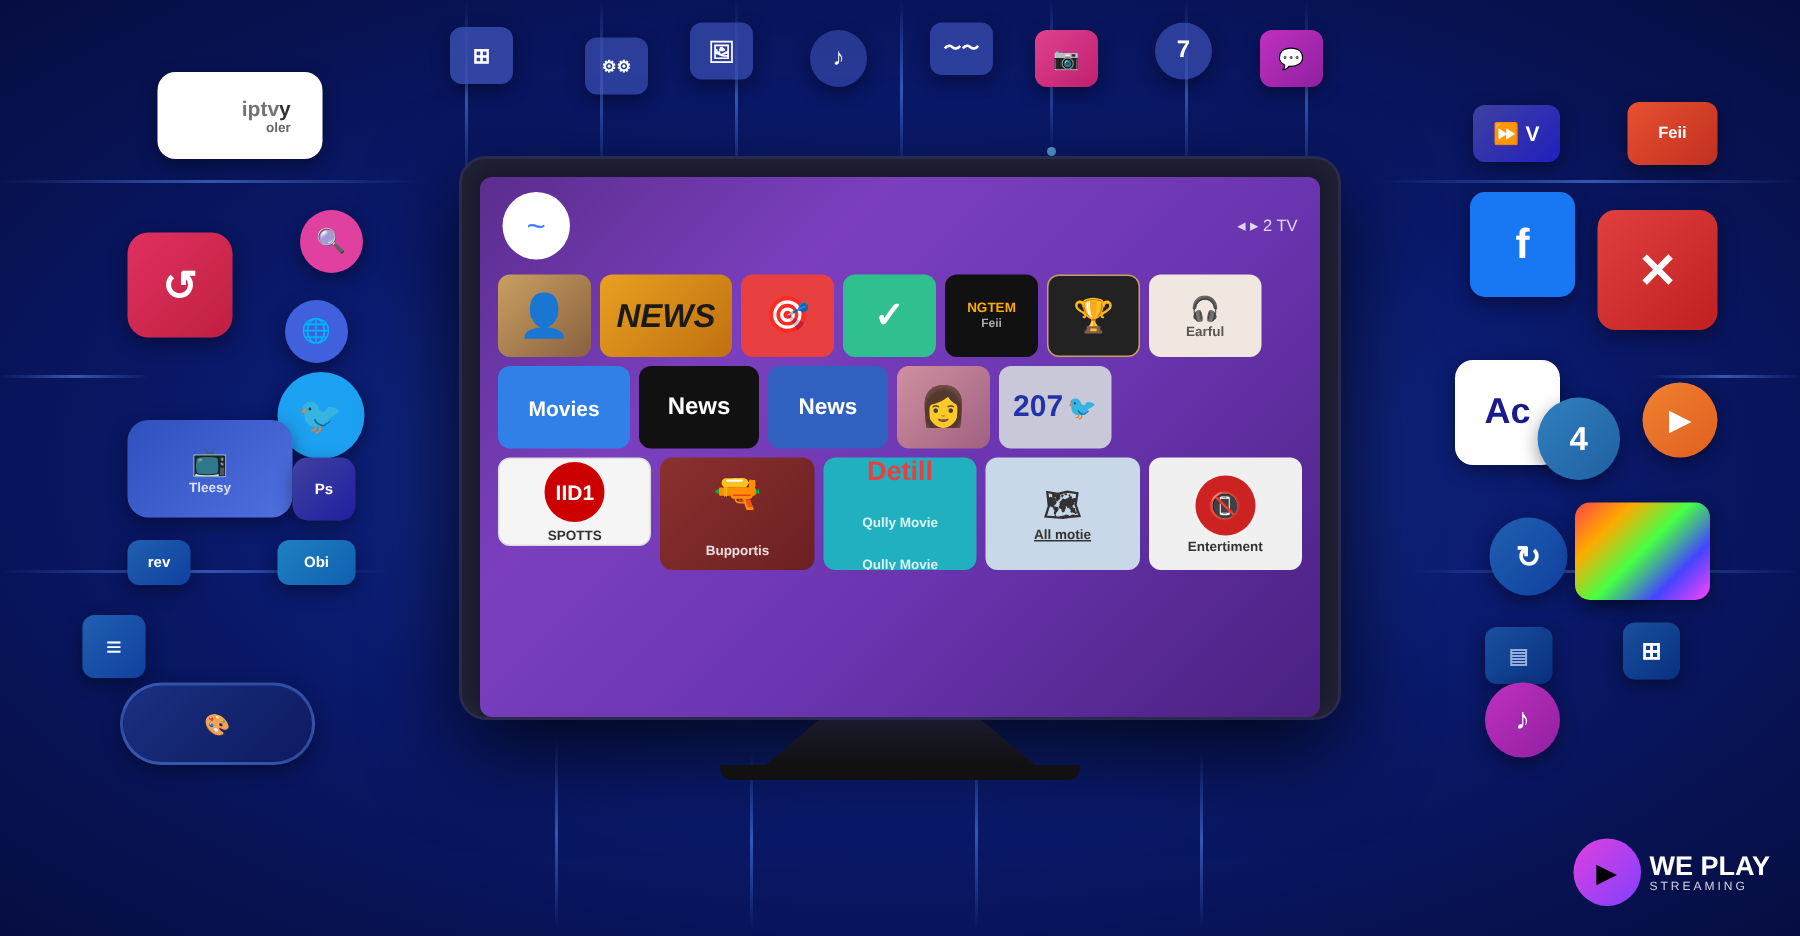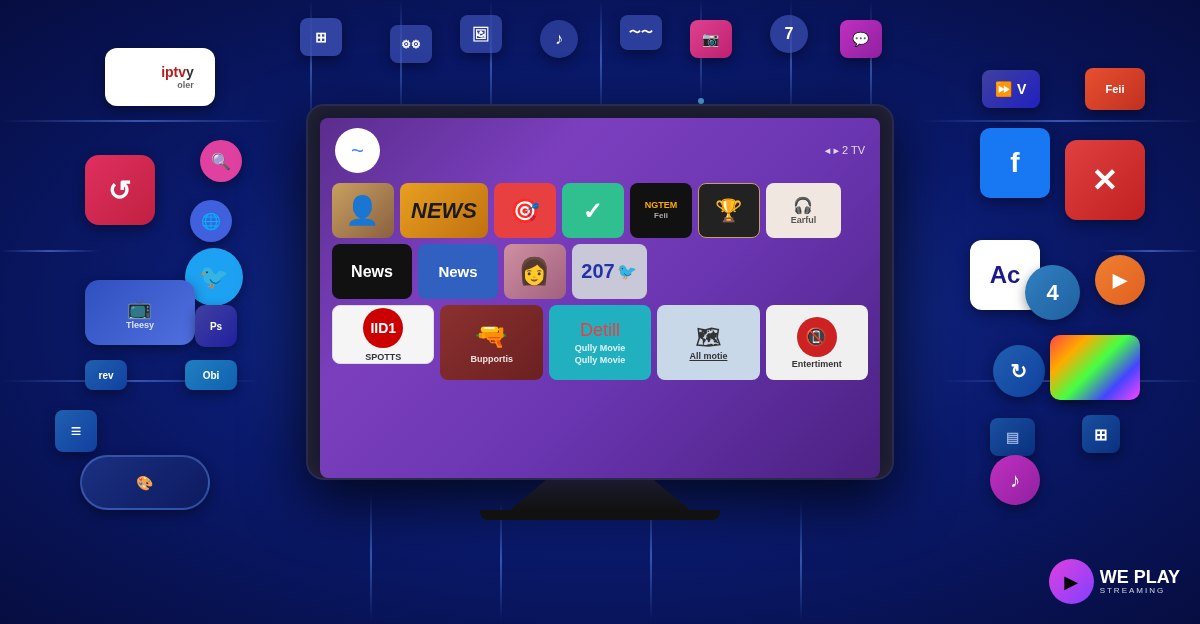--- a/index.html
+++ b/index.html
@@ -227,40 +227,40 @@
     .tile-entertiment {
       width: 108px; height: 75px;
       background: #f0f0f0;
       color: #333;
       font-size: 10px;
     }
 
     .tile-label {
       font-size: 9px;
       color: rgba(255,255,255,0.85);
-      margin-top: 2px;
+      margin-top: 18px;
     }
     .tile-label-dark {
       font-size: 9px;
       color: #333;
       margin-top: 2px;
     }
 
     
     .spotts-icon {
       width: 40px; height: 40px;
       background: #cc0000;
       border-radius: 50%;
       display: flex; align-items: center; justify-content: center;
       font-size: 16px; font-weight: bold; color: white;
     }
 
     .detill-text {
       font-size: 18px;
-      font-weight: normal;
+      font-weight: bold;
       color: #e84040;
     }
 
     
     .weplay-logo {
       position: absolute;
       right: 20px;
       bottom: 20px;
       z-index: 20;
       display: flex;
@@ -351,21 +351,21 @@
   <div class="circuit-line-v" style="left:370px; top:490px; height:130px;"></div>
   <div class="circuit-line-v" style="left:500px; top:500px; height:120px;"></div>
   <div class="circuit-line-v" style="left:650px; top:490px; height:130px;"></div>
   <div class="circuit-line-v" style="left:800px; top:500px; height:120px;"></div>
 </div>
 
 <div style="position:absolute; left:0; top:0; width:270px; height:624px; z-index:5;">
 
   <div class="icon-sq" style="width:110px; height:58px; left:105px; top:48px; background:white; border-radius:12px;">
     <div style="color:#333; font-size:14px; font-weight:900;">
-      <span style="color:#b91c1c;margin-left:35px;">iptv</span><span style="color:#333;">y</span>
+      <span style="color:#737373;margin-left:35px;">iptv</span><span style="color:#333;">y</span>
       <div style="font-size:9px; color:#666; text-align:right;">oler</div>
     </div>
   </div>
 
   <div class="icon-circle" style="width:42px; height:42px; left:200px; top:140px; background:#e040a0; font-size:16px;">🔍</div>
 
   <div class="icon-circle" style="width:42px; height:42px; left:190px; top:200px; background:#4060dd; font-size:16px;">🌐</div>
 
   <div class="icon-sq" style="width:70px; height:70px; left:85px; top:155px; background:linear-gradient(135deg,#e03060,#c02040); border-radius:14px; font-size:28px;">↺</div>
 
@@ -469,20 +469,23 @@
           </div>
           <div class="app-tile tile-earful">
             <div style="font-size:9px; color:#8B4513; font-weight:bold; text-align:center; padding:4px;">
               <div style="font-size:16px; color:#cc6600;">🎧</div>
               <div style="color:#555;">Earful</div>
             </div>
           </div>
         </div>
 
         <div class="app-row">
+          <div class="app-tile tile-movies">
+            <span style="font-size:14px; font-weight:900;">Movies</span>
+          </div>
           <div class="app-tile tile-news-black">
             <span style="font-size:16px; font-weight:900; color:white;">News</span>
           </div>
           <div class="app-tile tile-news-blue">
             <span style="font-size:15px; font-weight:900;">News</span>
           </div>
           <div class="app-tile tile-person2">
             <div style="font-size:26px;">👩</div>
           </div>
           <div class="app-tile tile-207">

